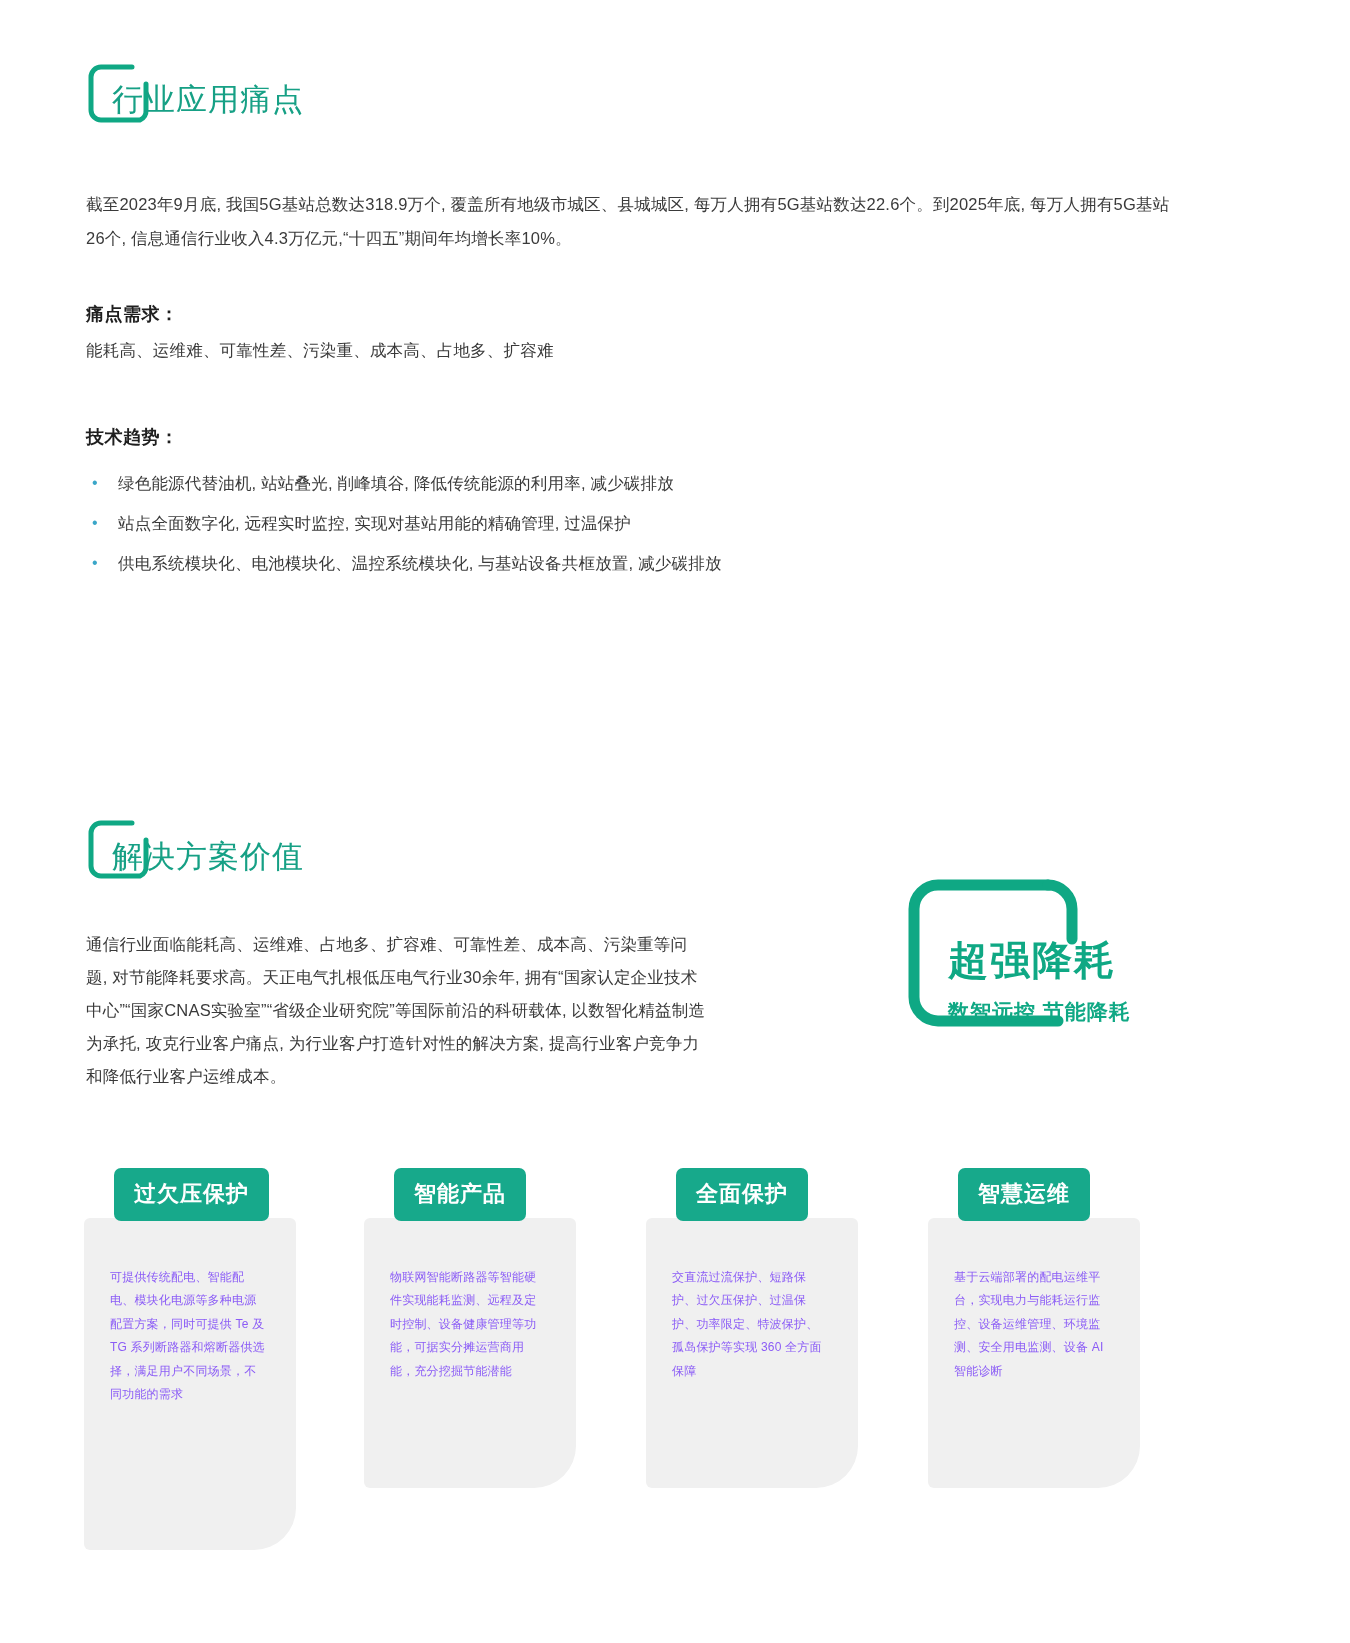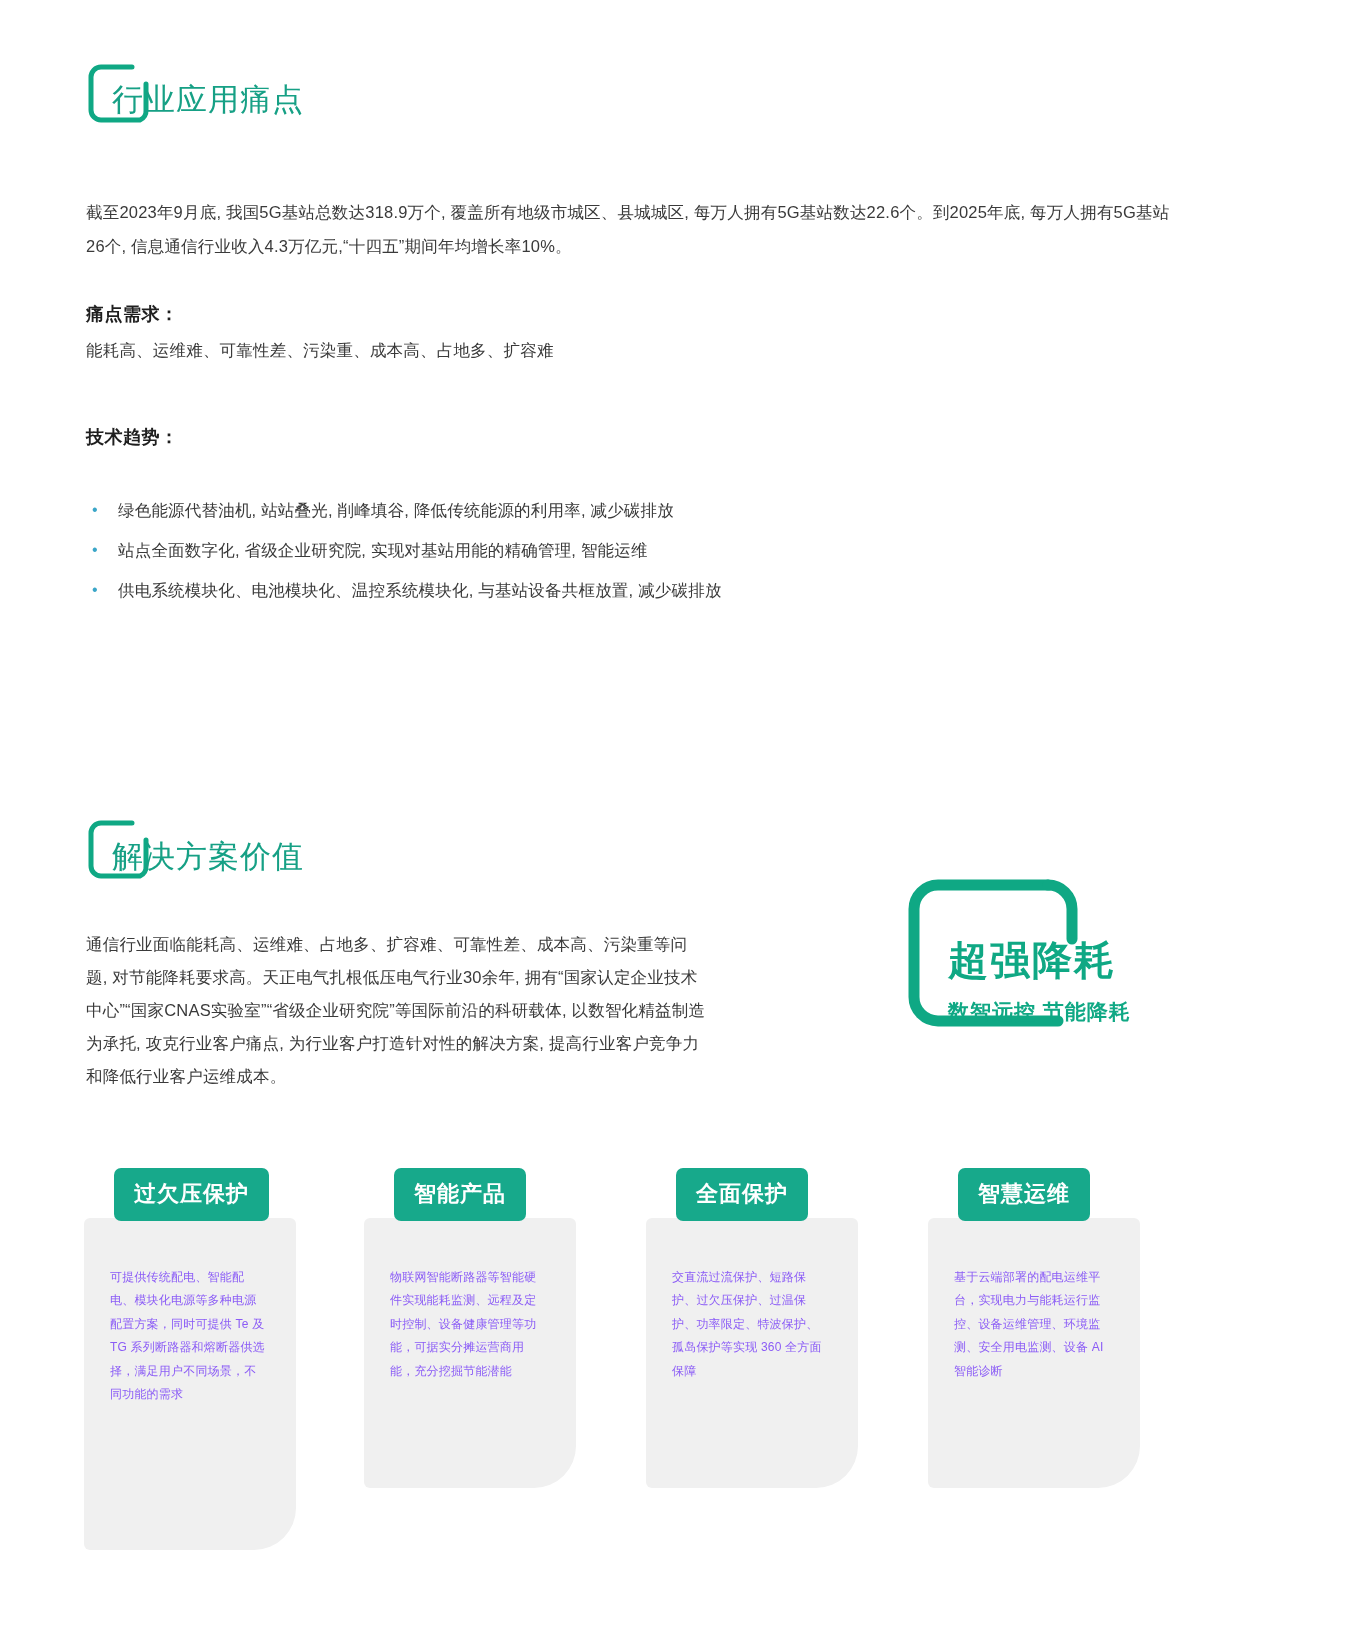--- a/index.html
+++ b/index.html
@@ -171,31 +171,31 @@
 
   <div class="section-head" style="left:88px; top:64px;">
     <div class="bracket">
       <svg class="b-svg" width="62" height="62" viewBox="0 0 62 62" xmlns="http://www.w3.org/2000/svg">
         <path d="M44 3 H13 A10 10 0 0 0 3 13 V46 A10 10 0 0 0 13 56 H52 A10 10 0 0 0 58 46 V20" fill="none" stroke="#0fa884" stroke-width="5" stroke-linecap="round"></path>
       </svg>
     </div>
   </div>
   <div class="section-title" style="left:112px; top:79px;">行业应用痛点</div>
 
-  <div class="para" style="left:86px; top:196px; width:1098px;">截至2023年9月底, 我国5G基站总数达318.9万个, 覆盖所有地级市城区、县城城区, 每万人拥有5G基站数达22.6个。到2025年底, 每万人拥有5G基站26个, 信息通信行业收入4.3万亿元,“十四五”期间年均增长率10%。</div>
+  <div class="para" style="left:86px; top:188px; width:1098px;">截至2023年9月底, 我国5G基站总数达318.9万个, 覆盖所有地级市城区、县城城区, 每万人拥有5G基站数达22.6个。到2025年底, 每万人拥有5G基站26个, 信息通信行业收入4.3万亿元,“十四五”期间年均增长率10%。</div>
 
   <div class="sub-head" style="left:86px; top:302px;">痛点需求：</div>
 
   <div class="plain-line" style="left:86px; top:340px;">能耗高、运维难、可靠性差、污染重、成本高、占地多、扩容难</div>
 
   <div class="sub-head" style="left:86px; top:425px;">技术趋势：</div>
 
-  <ul class="bullet-list" style="left:86px; top:472px; width:1060px;margin-top:27px;">
+  <ul class="bullet-list" style="left:86px; top:472px; width:1060px;">
     <li>绿色能源代替油机, 站站叠光, 削峰填谷, 降低传统能源的利用率, 减少碳排放</li>
-    <li>站点全面数字化, 省级企业研究院, 实现对基站用能的精确管理, 智能运维</li>
+    <li>站点全面数字化, 远程实时监控, 实现对基站用能的精确管理, 过温保护</li>
     <li>供电系统模块化、电池模块化、温控系统模块化, 与基站设备共框放置, 减少碳排放</li>
   </ul>
 
   <div class="section-head" style="left:88px; top:820px;">
     <div class="bracket">
       <svg class="b-svg" width="62" height="62" viewBox="0 0 62 62" xmlns="http://www.w3.org/2000/svg">
         <path d="M44 3 H13 A10 10 0 0 0 3 13 V46 A10 10 0 0 0 13 56 H52 A10 10 0 0 0 58 46 V20" fill="none" stroke="#0fa884" stroke-width="5" stroke-linecap="round"></path>
       </svg>
     </div>
   </div>

